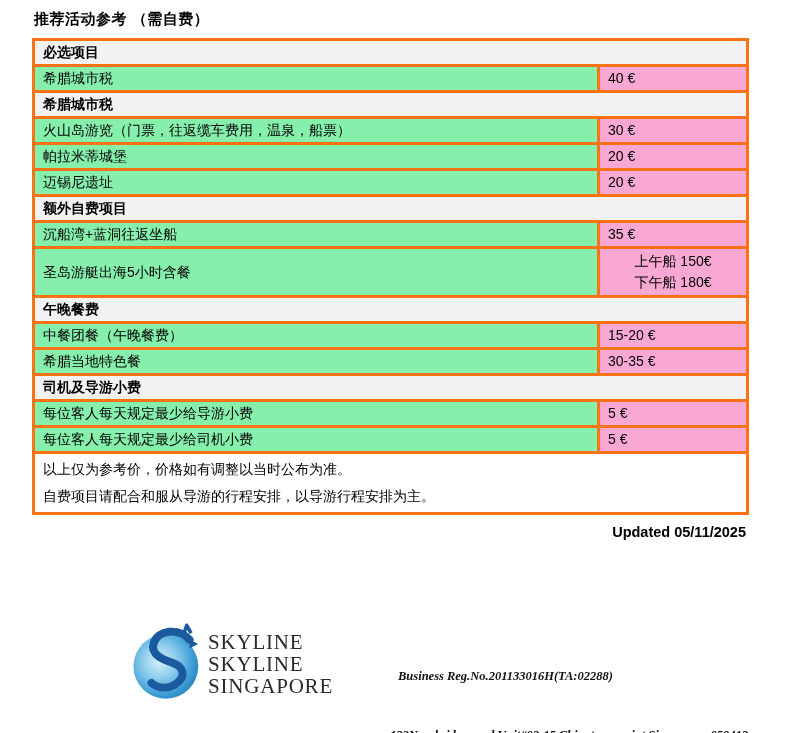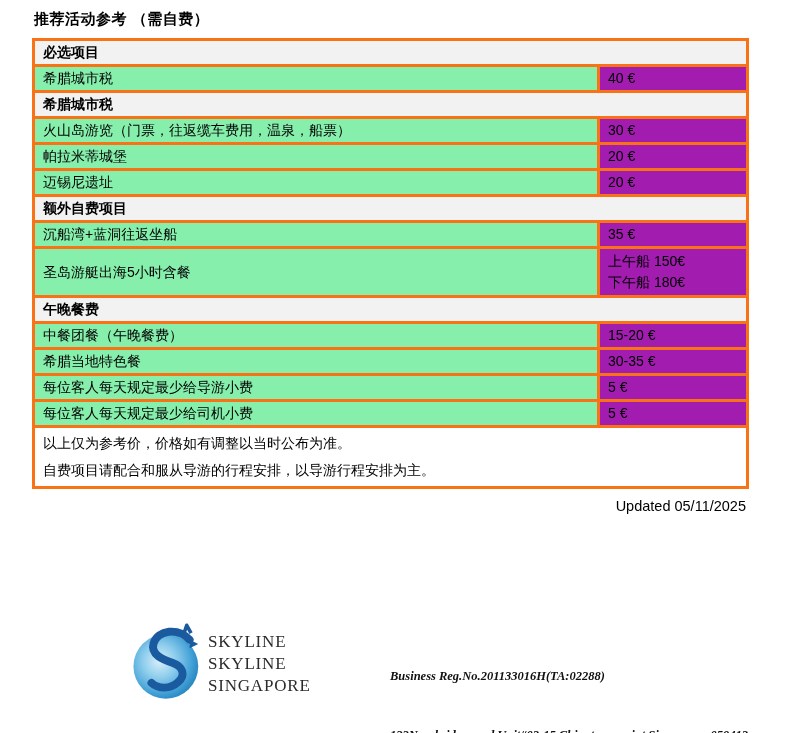--- a/index.html
+++ b/index.html
@@ -10,36 +10,36 @@
   }
   .content { position:absolute; left:32px; top:10px; width:714px; }
   .doc-title { font-size:15px; font-weight:bold; margin:0 0 9px 2px; letter-spacing:0.5px; }
   table.price-table { width:714px; border-collapse:collapse; table-layout:fixed; }
   table.price-table td {
     border:3px solid #f97316; font-size:14px; padding:2px 8px;
     line-height:19px; vertical-align:middle;
   }
   td.section-cell { background:#f2f2f2; font-weight:bold; }
   td.item-cell { background:#86efac; }
-  td.price-cell { background:#a21caf; }
-  td.price-cell div { line-height:21px; }
+  td.price-cell { background:#f9a8d4; }
+  td.price-cell div { line-height:21px;text-align:center; }
   td.note-cell { padding:26px 8px 20px; }
   td.note-cell div { line-height:27px; }
-  .updated-line { text-align:right; font-weight:normal; font-size:14.5px; margin-top:9px; }
+  .updated-line { text-align:right; font-weight:bold; font-size:14.5px; margin-top:9px; }
   .footer { position:absolute; left:132px; top:622px; display:flex; align-items:flex-start; }
   .logo-wrap { width:72px; height:80px; flex:0 0 auto; }
   .company-name {
-    font-family:"Liberation Serif","DejaVu Serif",serif; font-size:17px; color:#2b2b2b;
+    font-family:"Liberation Serif","DejaVu Serif",serif; font-size:21px; color:#2b2b2b;
     line-height:22px; letter-spacing:0.8px; margin:9px 0 0 4px; width:110px;
   }
   .company-details {
     font-family:"Liberation Serif","DejaVu Serif",serif; font-style:italic; font-weight:bold;
     font-size:12.5px; line-height:19.5px; color:#111; margin:6px 0 0 72px; white-space:pre-wrap;
   }
-  .company-details div:first-child { }
+  .company-details div:first-child { margin-left:8px; }
 </style>
 </head>
 <body>
 
 <div class="content">
   <div class="doc-title">推荐活动参考 （需自费）</div>
 
   <table class="price-table">
     <colgroup>
         <col style="width:565px">
@@ -86,20 +86,23 @@
           <td class="section-cell" colspan="2">午晚餐费</td>
         </tr>
         <tr class="item-row">
           <td class="item-cell">中餐团餐（午晚餐费）</td>
           <td class="price-cell">15-20 €</td>
         </tr>
         <tr class="item-row">
           <td class="item-cell">希腊当地特色餐</td>
           <td class="price-cell">30-35 €</td>
         </tr>
+        <tr class="section-row">
+          <td class="section-cell" colspan="2">司机及导游小费</td>
+        </tr>
         <tr class="item-row">
           <td class="item-cell">每位客人每天规定最少给导游小费</td>
           <td class="price-cell">5 €</td>
         </tr>
         <tr class="item-row">
           <td class="item-cell">每位客人每天规定最少给司机小费</td>
           <td class="price-cell">5 €</td>
         </tr>
         <tr class="note-row">
           <td class="note-cell" colspan="2">

